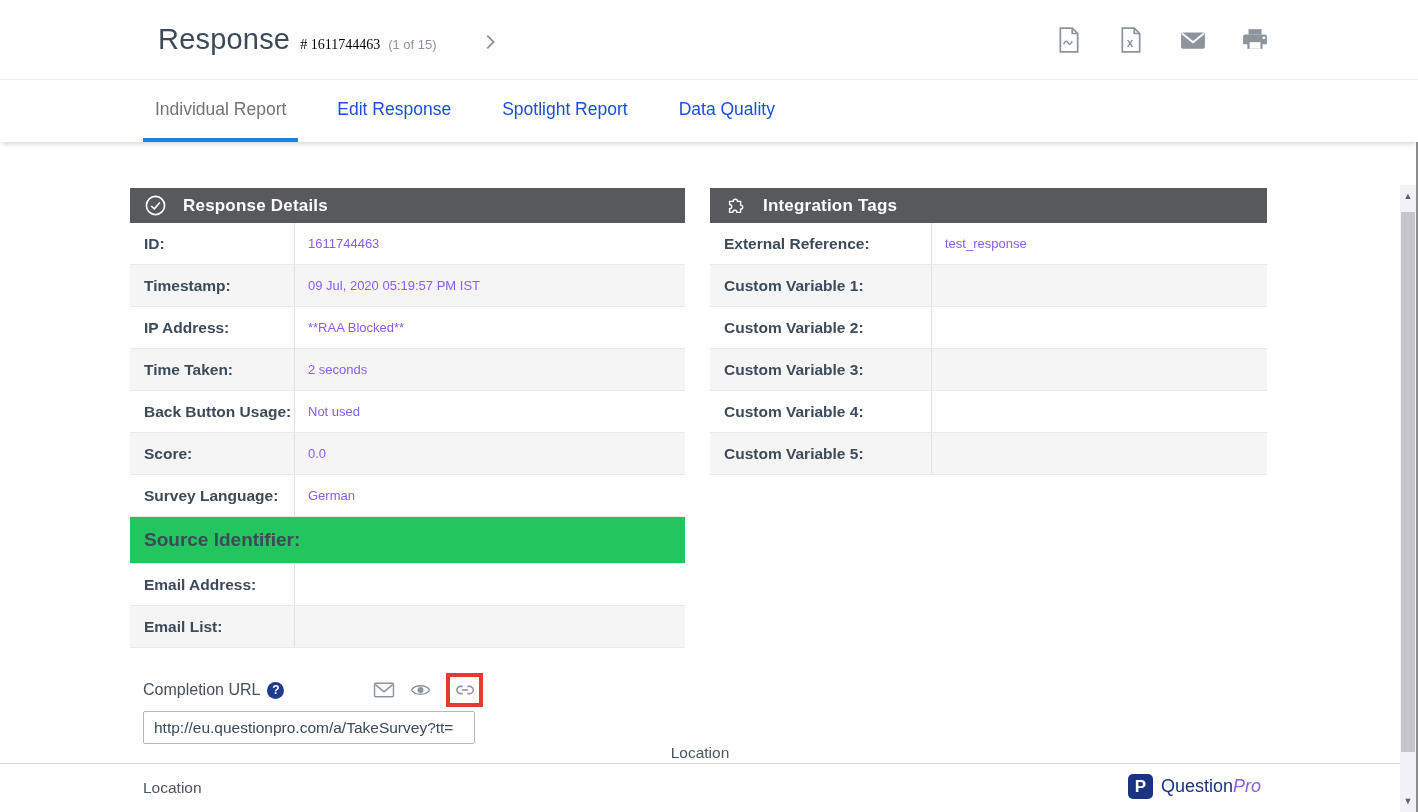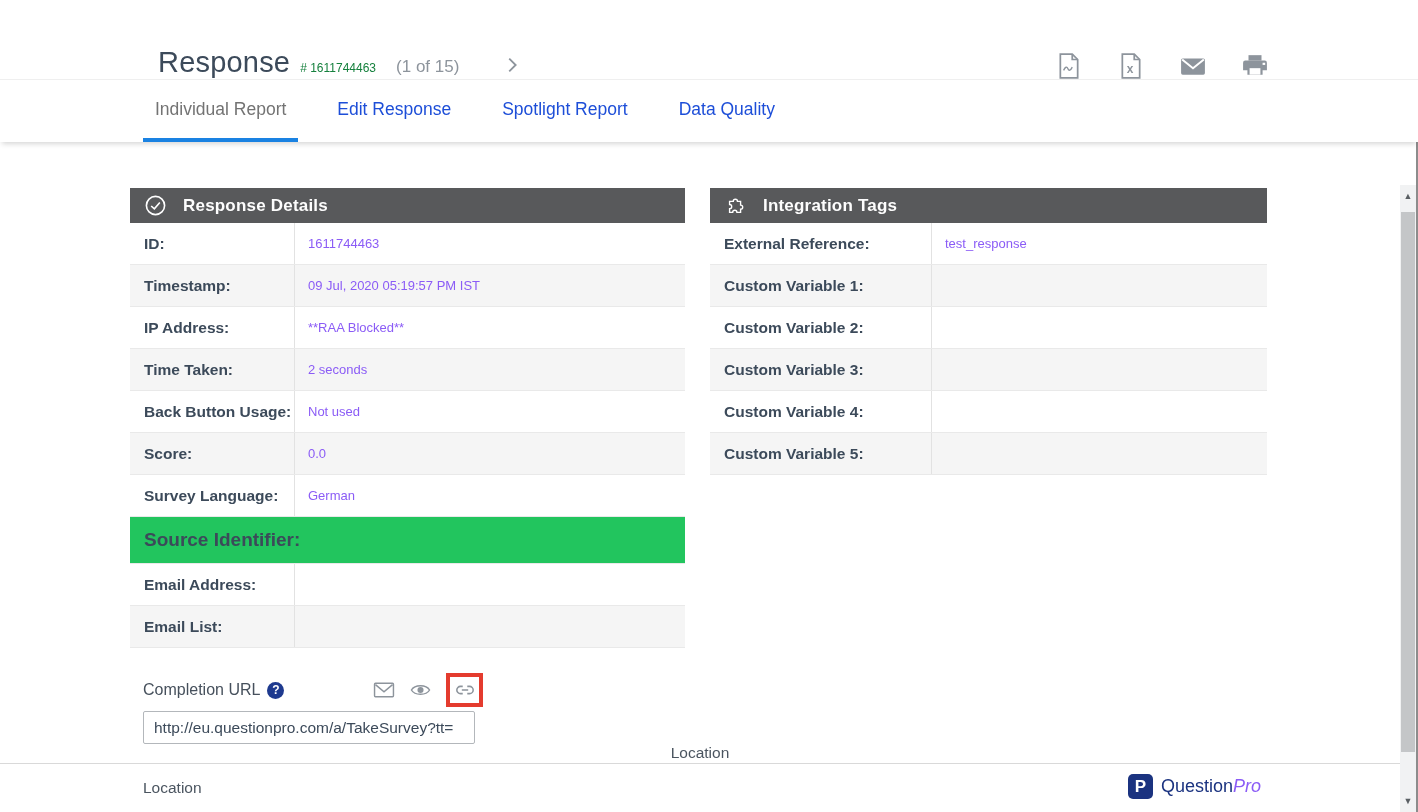--- a/index.html
+++ b/index.html
@@ -1,25 +1,25 @@
 <!DOCTYPE html>
 <html><head>
 <meta charset="utf-8">
 <style>
   * { margin:0; padding:0; box-sizing:border-box; }
   html,body { width:1418px; height:812px; background:#fff; font-family:"Liberation Sans", sans-serif; }
   #page { position:relative; width:1418px; height:812px; background:#fff; overflow:hidden; }
 
   
   .hdr { position:absolute; top:0; left:0; width:1418px; height:80px; background:#fff;
-         border-bottom:1px solid #efefef; display:flex; align-items:flex-end; }
+         border-bottom:1px solid #efefef; display:flex; align-items:center; }
   .hdr-left { display:flex; align-items:baseline; padding-left:158px; }
   .pg-title { font-size:29px; color:#3c4a5a; font-weight:500; letter-spacing:.2px; }
-  .pg-id { font-size:12px; color:#15803d; margin-left:10px; }
-  .pg-count { font-size:17px; color:#8d949c; margin-left:20px; }
+  .pg-id { font-size:14px; color:#000000; margin-left:10px;font-family:Liberation Serif, serif; }
+  .pg-count { font-size:13px; color:#8d949c; margin-left:8px; }
   .next-btn { margin-left:42px; cursor:pointer; display:flex; align-items:center; position:relative; top:4px;}
   .hdr-icons { margin-left:auto; padding-right:150px; display:flex; align-items:center; gap:36px; }
   .hicon { width:26px; height:26px; cursor:pointer; display:flex; align-items:center; justify-content:center; }
   .hicon svg { display:block; }
 
   
   .tabs { position:absolute; top:81px; left:0; width:1418px; height:61px; background:#fff;
           box-shadow:0 4px 5px -2px rgba(0,0,0,.16); display:flex; align-items:stretch; padding-left:143px; z-index:5; }
   .tab { display:flex; align-items:center; padding:0 12px; margin-right:27px; font-size:17.5px;
          color:#1d4ed8; cursor:pointer; border-bottom:4px solid transparent; }

